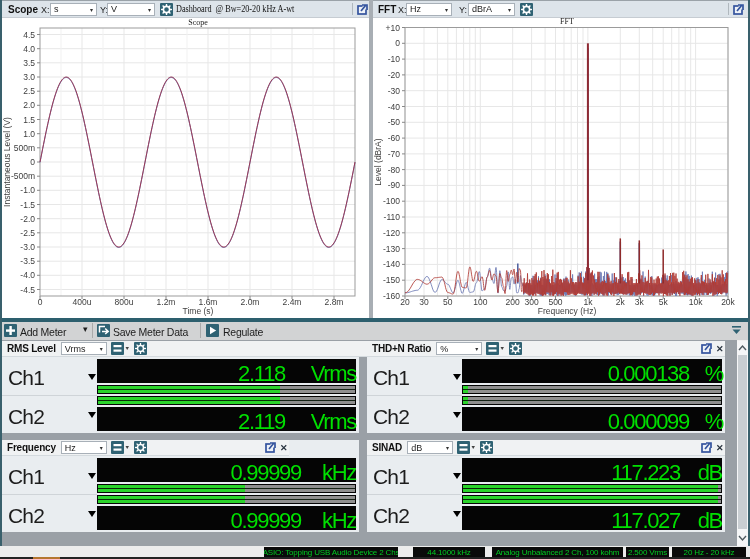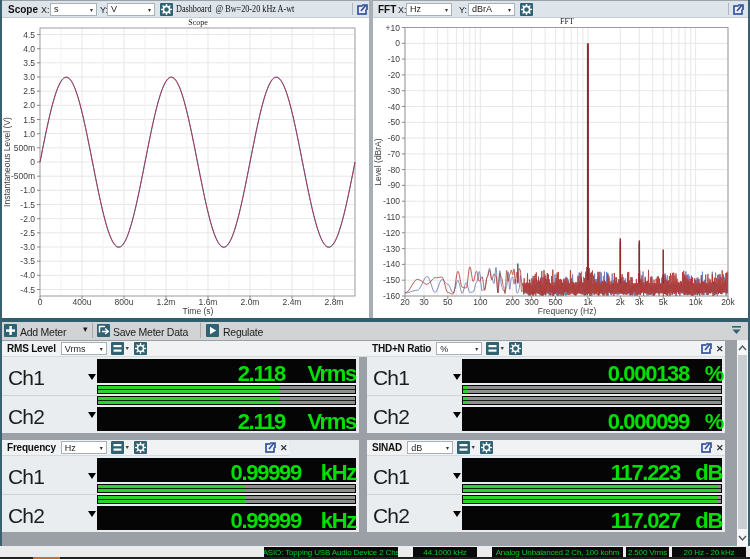--- a/index.html
+++ b/index.html
@@ -23,21 +23,21 @@
 .tsep { position:absolute; top:323px; width:1px; height:15px; background:#aaa; }
 .mpanel { position:absolute; background:#e9edf0; }
 .mhead { display:flex; align-items:center; height:16px; background:#f0f2f3; border-bottom:1px solid #d4dade; padding-left:5px; }
 .mname { font-size:10px; font-weight:bold; color:#111; margin-right:5px; letter-spacing:-0.2px; }
 .flow { flex:none; }
 .mclose { font-size:9px; font-weight:bold; color:#28333e; margin-right:1px; width:8px; }
 .mhead .combo { height:13px; }
 .chlab { position:absolute; left:6px; font-size:21px; color:#1c1c1c; line-height:22px; letter-spacing:-0.8px; }
 .chcar { position:absolute; left:86px; width:0; height:0; border-left:4px solid transparent; border-right:4px solid transparent; border-top:6px solid #000; }
 .disp { position:absolute; background:#050505; }
-.dnum { position:absolute; font-size:22px; color:#00e000; line-height:16px; letter-spacing:-1.3px;font-weight:bold; }
+.dnum { position:absolute; font-size:22px; color:#00e000; line-height:16px; letter-spacing:-1.3px; }
 .bar { position:absolute; height:9px; background:#050505; }
 .barin { position:absolute; left:1px; right:1px; top:1px; bottom:1px; }
 .sbar { position:absolute; left:0; top:546px; width:750px; height:13px; background:#ececec; }
 .slab { position:absolute; top:548px; font-size:9px; color:#111;margin-left:42px; }
 .sbox { position:absolute; top:546.5px; height:11px; background:#0a0a0a; color:#00cc22; font-size:8px;
         letter-spacing:-0.15px; display:flex; align-items:center; justify-content:center; white-space:nowrap; overflow:hidden; }
 </style></head>
 <body>
 <div id="w">
 <svg class="chart" style="left:2px;top:18px" width="367" height="300">
@@ -573,21 +573,21 @@
       <path d="M1 6 L4.5 2 L8 6" fill="none" stroke="#505a60" stroke-width="1.4"></path>
     </svg>
 <div class="abs" style="left:738px;top:355px;width:9px;height:174px;background:#c9ced2"></div>
 <svg class="abs" style="left:738px;top:534px" width="9" height="8">
       <path d="M1 2 L4.5 6 L8 2" fill="none" stroke="#505a60" stroke-width="1.4"></path>
     </svg>
 
 <div class="sbar"></div>
     <span class="slab" style="left:229px">Output:</span>
     <div class="sbox" style="left:264px;width:134px">ASIO: Topping USB Audio Device 2 Chs</div>
-    <div class="sbox" style="left:413px;width:64px">44.1000 kHz</div>
+    <div class="sbox" style="left:413px;width:72px">44.1000 kHz</div>
     <span class="slab" style="left:467px">Input:</span>
     <div class="sbox" style="left:492px;width:131px">Analog Unbalanced 2 Ch, 100 kohm</div>
     <div class="sbox" style="left:626px;width:43px">2.500 Vrms</div>
     <div class="sbox" style="left:672px;width:74px">20 Hz - 20 kHz</div>
     <div class="abs" style="left:0;top:557px;width:750px;height:2px;background:#222"></div>
     <div class="abs" style="left:33px;top:557px;width:27px;height:2px;background:#b5762f"></div>
 <div class="edge" style="left:0"></div>
 <div class="edge" style="left:748px"></div>
 </div>
 </body></html>

